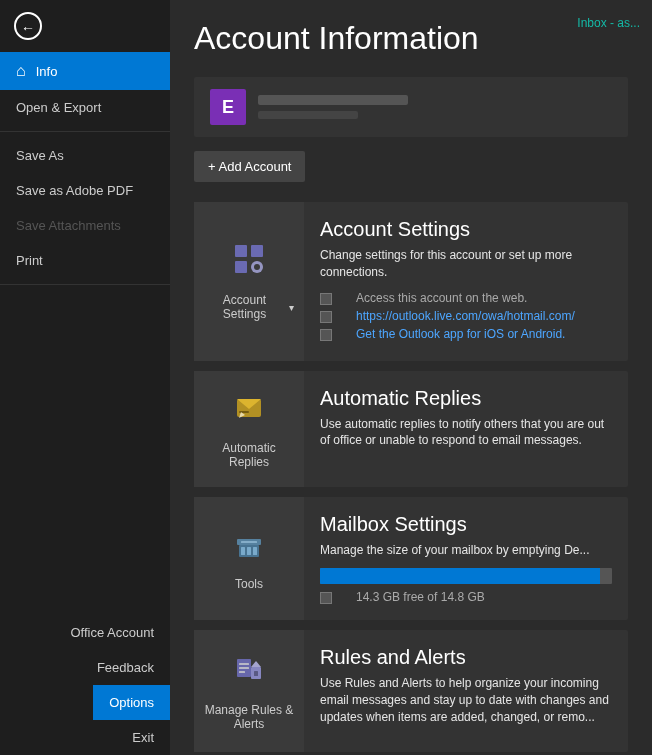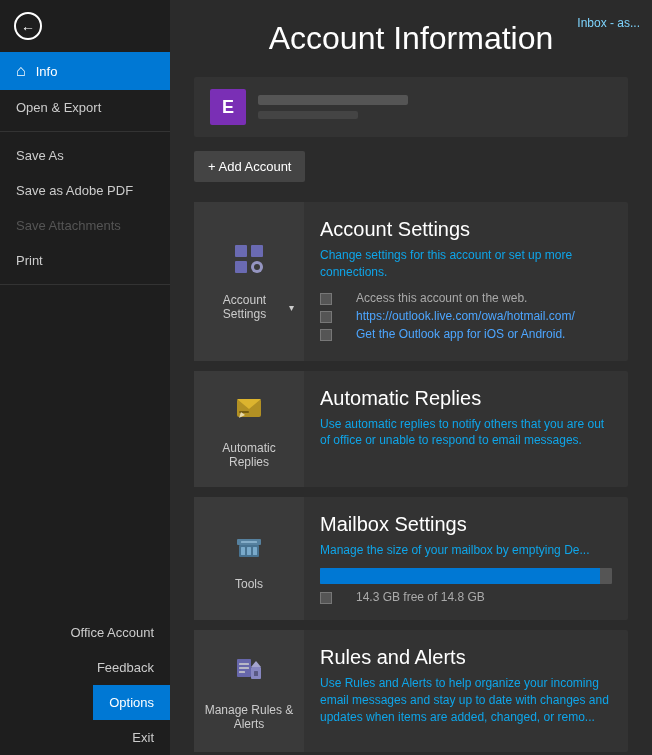--- a/index.html
+++ b/index.html
@@ -87,30 +87,29 @@
       overflow-y: auto;
       padding: 20px 24px;
       position: relative;
     }
 
     
     .inbox-label {
       position: absolute;
       top: 16px;
       right: 12px;
-      color: #7dd3fc;
+      color: #14b8a6;
       font-size: 12px;
     }
 
     .page-title {
       font-size: 32px;
       font-weight: 300;
       color: #fff;
       margin-bottom: 20px;
-      text-align: center;
     }
 
     
     .account-card {
       background: #333;
       border-radius: 2px;
       padding: 12px 16px;
       display: flex;
       align-items: center;
       gap: 12px;
@@ -210,21 +209,21 @@
 
     .section-title {
       font-size: 20px;
       font-weight: 400;
       color: #fff;
       margin-bottom: 6px;
     }
 
     .section-desc {
       font-size: 12px;
-      color: #0ea5e9;
+      color: #e5e5e5;
       margin-bottom: 10px;
       line-height: 1.4;
     }
 
     .section-link-row {
       display: flex;
       align-items: flex-start;
       gap: 24px;
       margin-bottom: 4px;
     }

